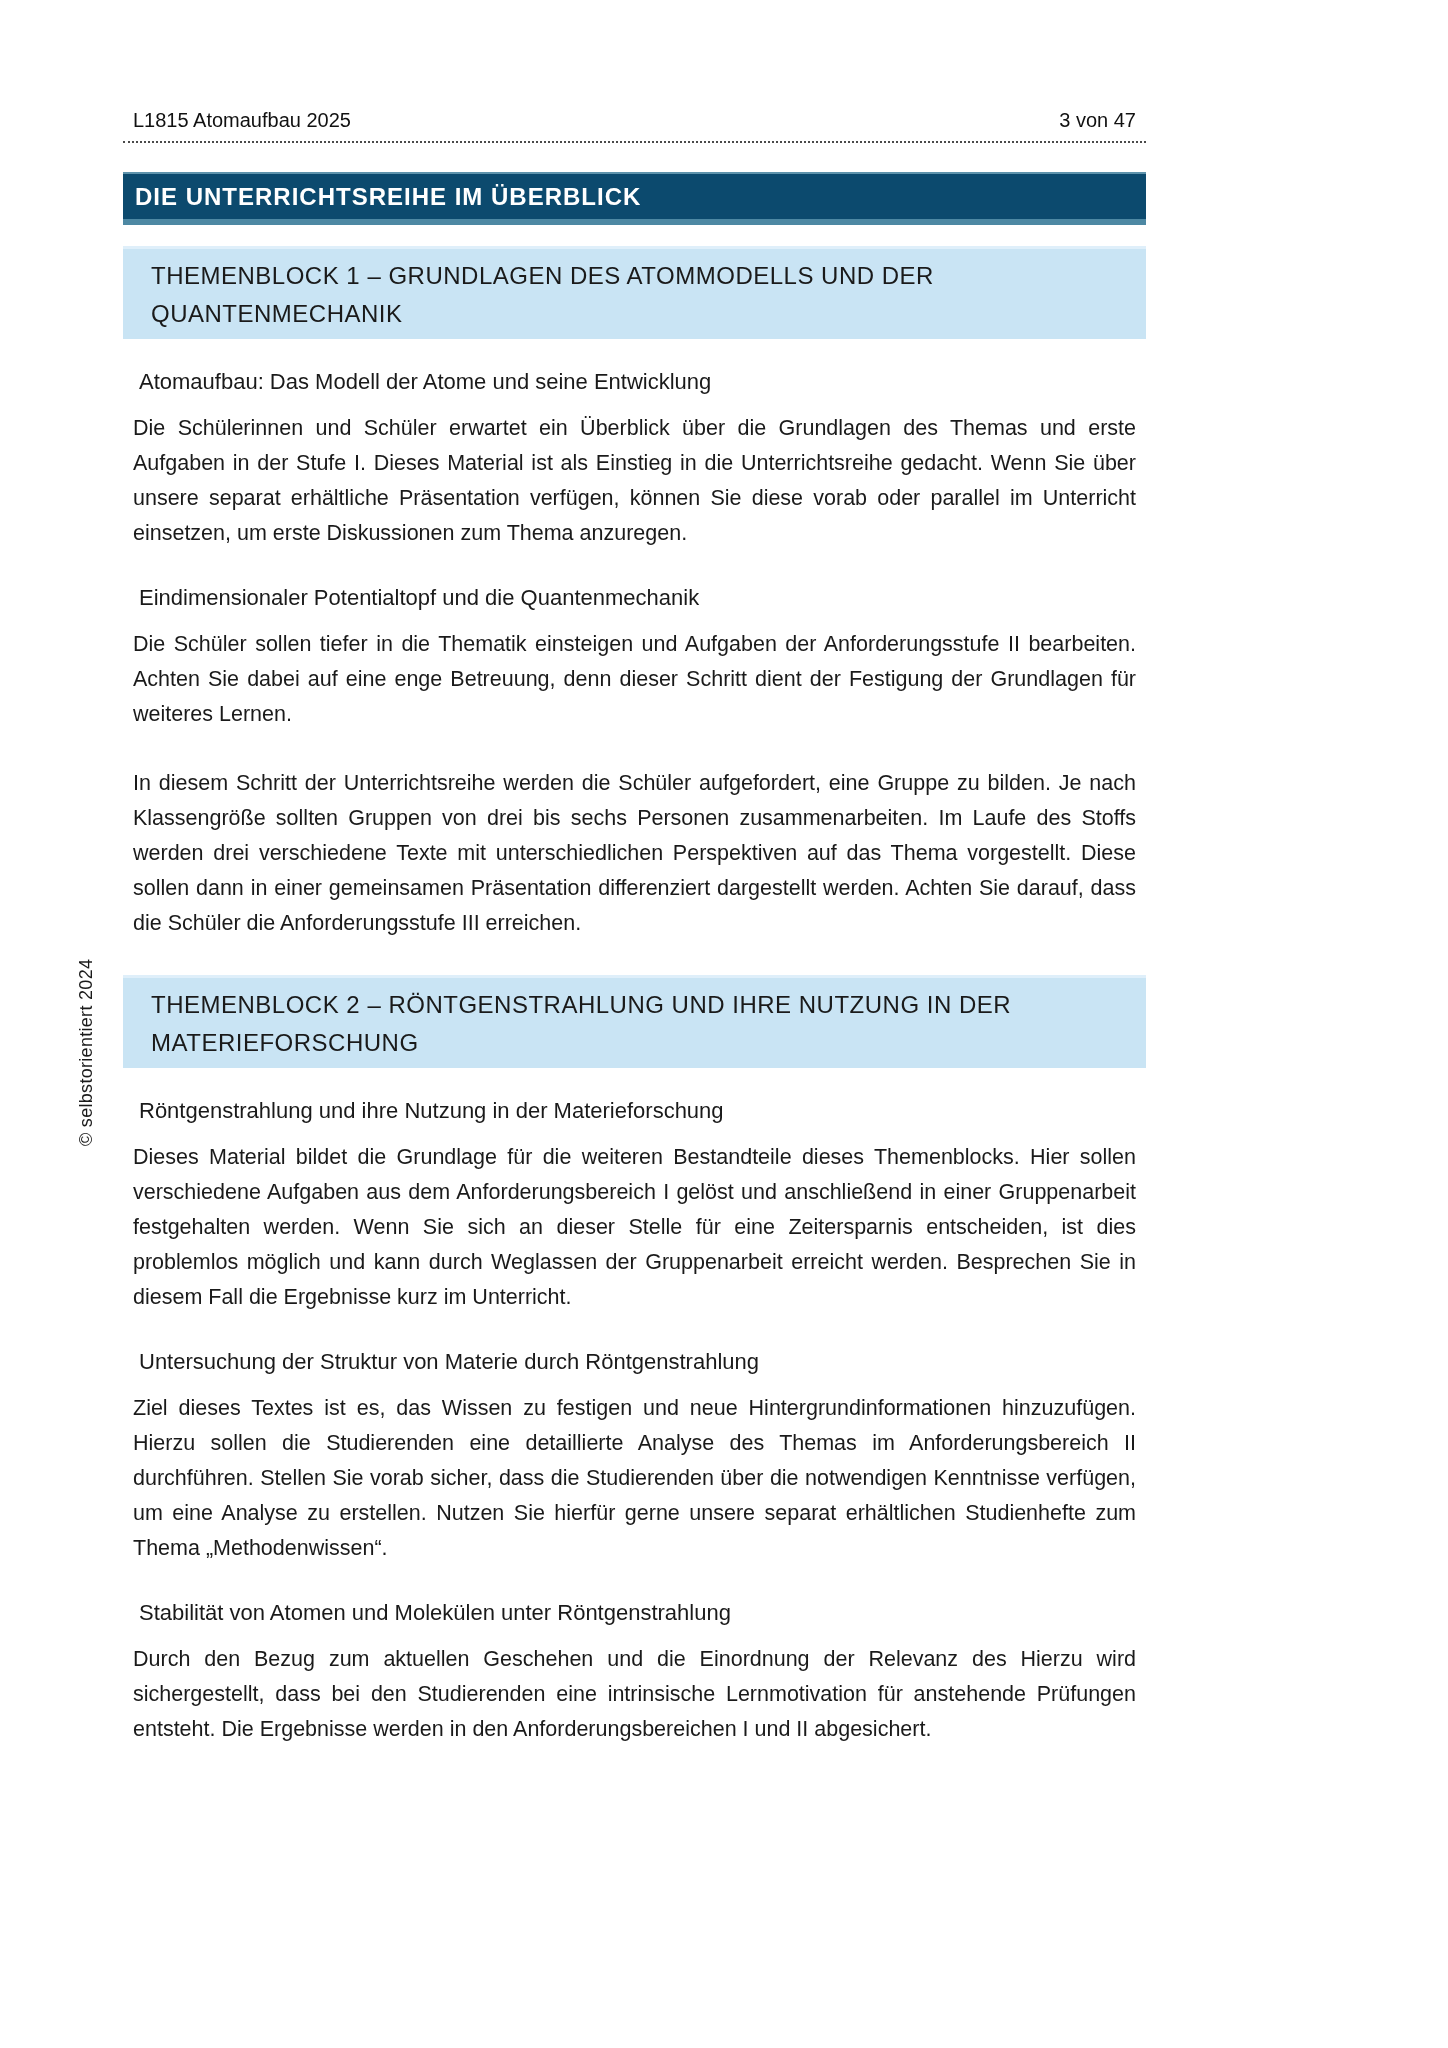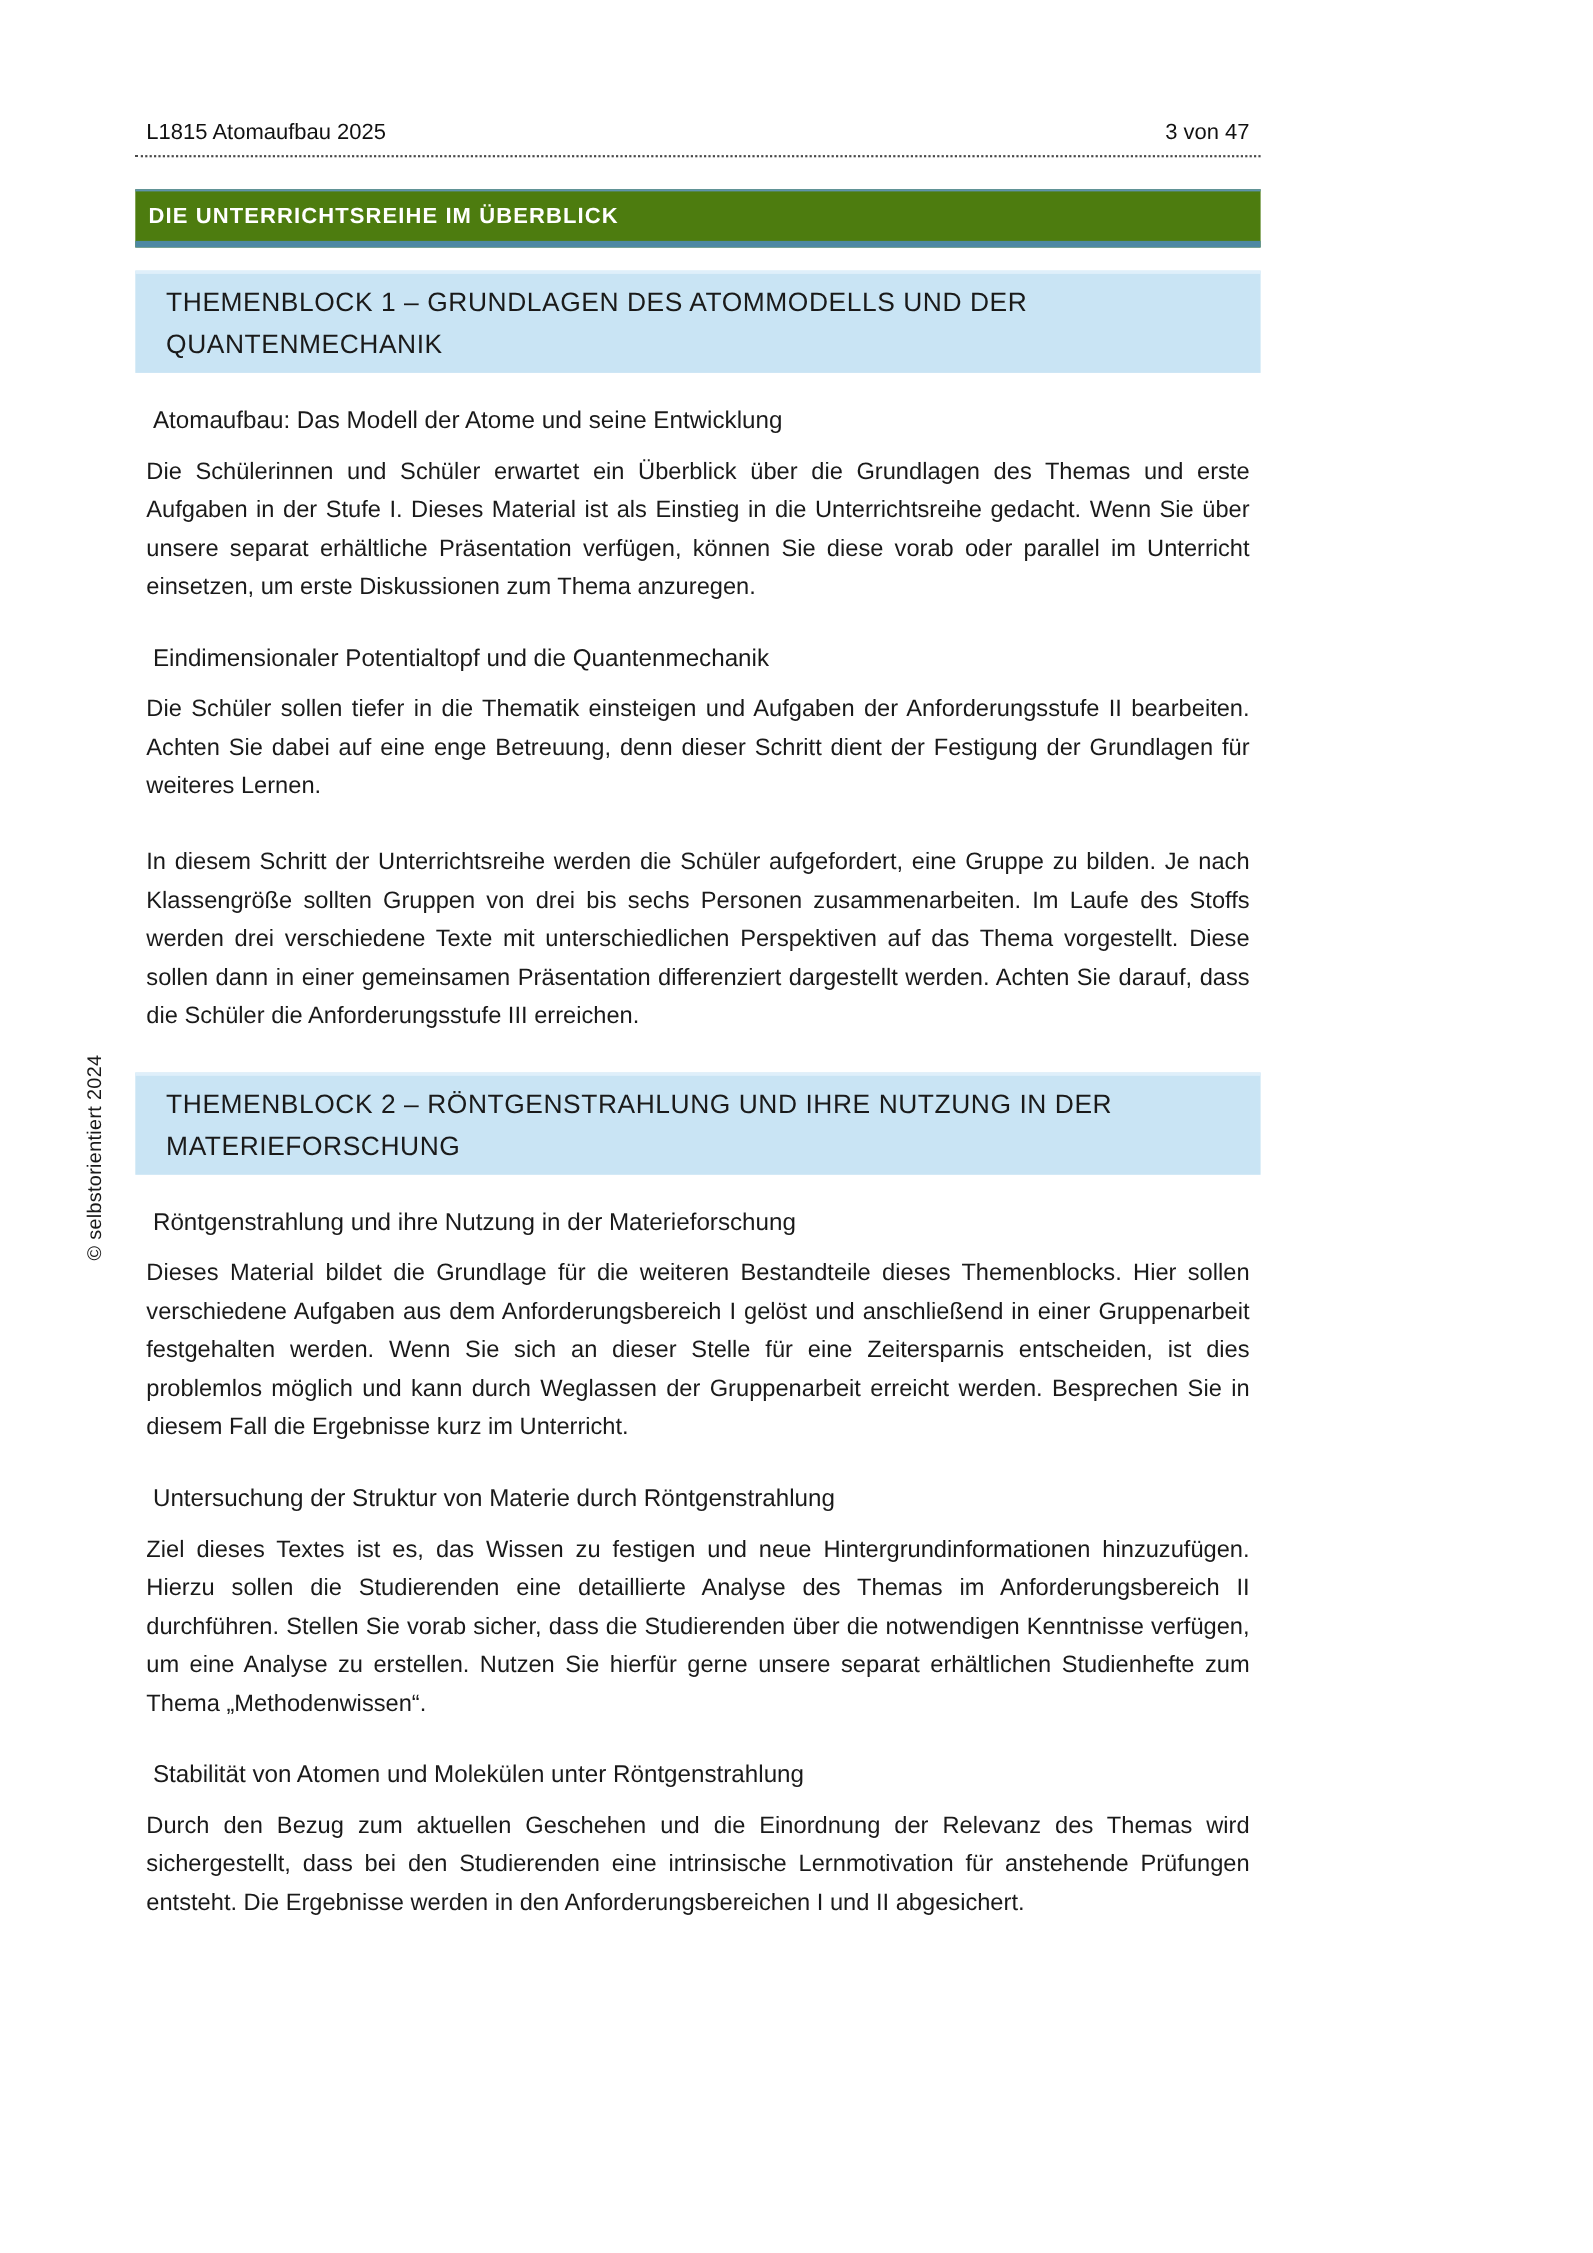--- a/index.html
+++ b/index.html
@@ -28,26 +28,26 @@
     align-items: flex-end;
     padding: 0 10px 9px 10px;
     border-bottom: 2px dotted #4a4a4a;
     font-size: 20px;
     line-height: 24px;
     color: #111111;
   }
   
   .overview-banner {
     margin-top: 29px;
-    background: #4d7c0f;
+    background: #0c4a6e;
     border-top: 2px solid #5e93ac;
     border-bottom: 6px solid #4d88a3;
     padding: 10px 12px 9px 12px;
     color: #ffffff;
-    font-size: 20px;
+    font-size: 24px;
     font-weight: 700;
     line-height: 26px;
     letter-spacing: 1px;
   }
   
   .tb-banner {
     margin-top: 21px;
     margin-bottom: 30px;
     background: #c9e4f4;
     border-top: 3px solid #dfeffa;
@@ -133,19 +133,19 @@
       <p>Dieses Material bildet die Grundlage für die weiteren Bestandteile dieses Themenblocks. Hier sollen verschiedene Aufgaben aus dem Anforderungsbereich I gelöst und anschließend in einer Gruppenarbeit festgehalten werden. Wenn Sie sich an dieser Stelle für eine Zeitersparnis entscheiden, ist dies problemlos möglich und kann durch Weglassen der Gruppenarbeit erreicht werden. Besprechen Sie in diesem Fall die Ergebnisse kurz im Unterricht.</p>
     </div>
 
     <div class="section">
       <h3>Untersuchung der Struktur von Materie durch Röntgenstrahlung</h3>
       <p>Ziel dieses Textes ist es, das Wissen zu festigen und neue Hintergrundinformationen hinzuzufügen. Hierzu sollen die Studierenden eine detaillierte Analyse des Themas im Anforderungsbereich II durchführen. Stellen Sie vorab sicher, dass die Studierenden über die notwendigen Kenntnisse verfügen, um eine Analyse zu erstellen. Nutzen Sie hierfür gerne unsere separat erhältlichen Studienhefte zum Thema „Methodenwissen“.</p>
     </div>
 
     <div class="section">
       <h3>Stabilität von Atomen und Molekülen unter Röntgenstrahlung</h3>
-      <p>Durch den Bezug zum aktuellen Geschehen und die Einordnung der Relevanz des Themas wird sichergestellt, dass bei den Studierenden eine intrinsische Lernmotivation für anstehende Prüfungen entsteht. Die Ergebnisse werden in den Anforderungsbereichen I und II abgesichert.</p>
+      <p>Durch den Bezug zum aktuellen Geschehen und die Einordnung der Relevanz des Hierzu wird sichergestellt, dass bei den Studierenden eine intrinsische Lernmotivation für anstehende Prüfungen entsteht. Die Ergebnisse werden in den Anforderungsbereichen I und II abgesichert.</p>
     </div>
   </section>
 
 </div>
 
 <div class="copyright">© selbstorientiert 2024</div>
 
 </body></html>

